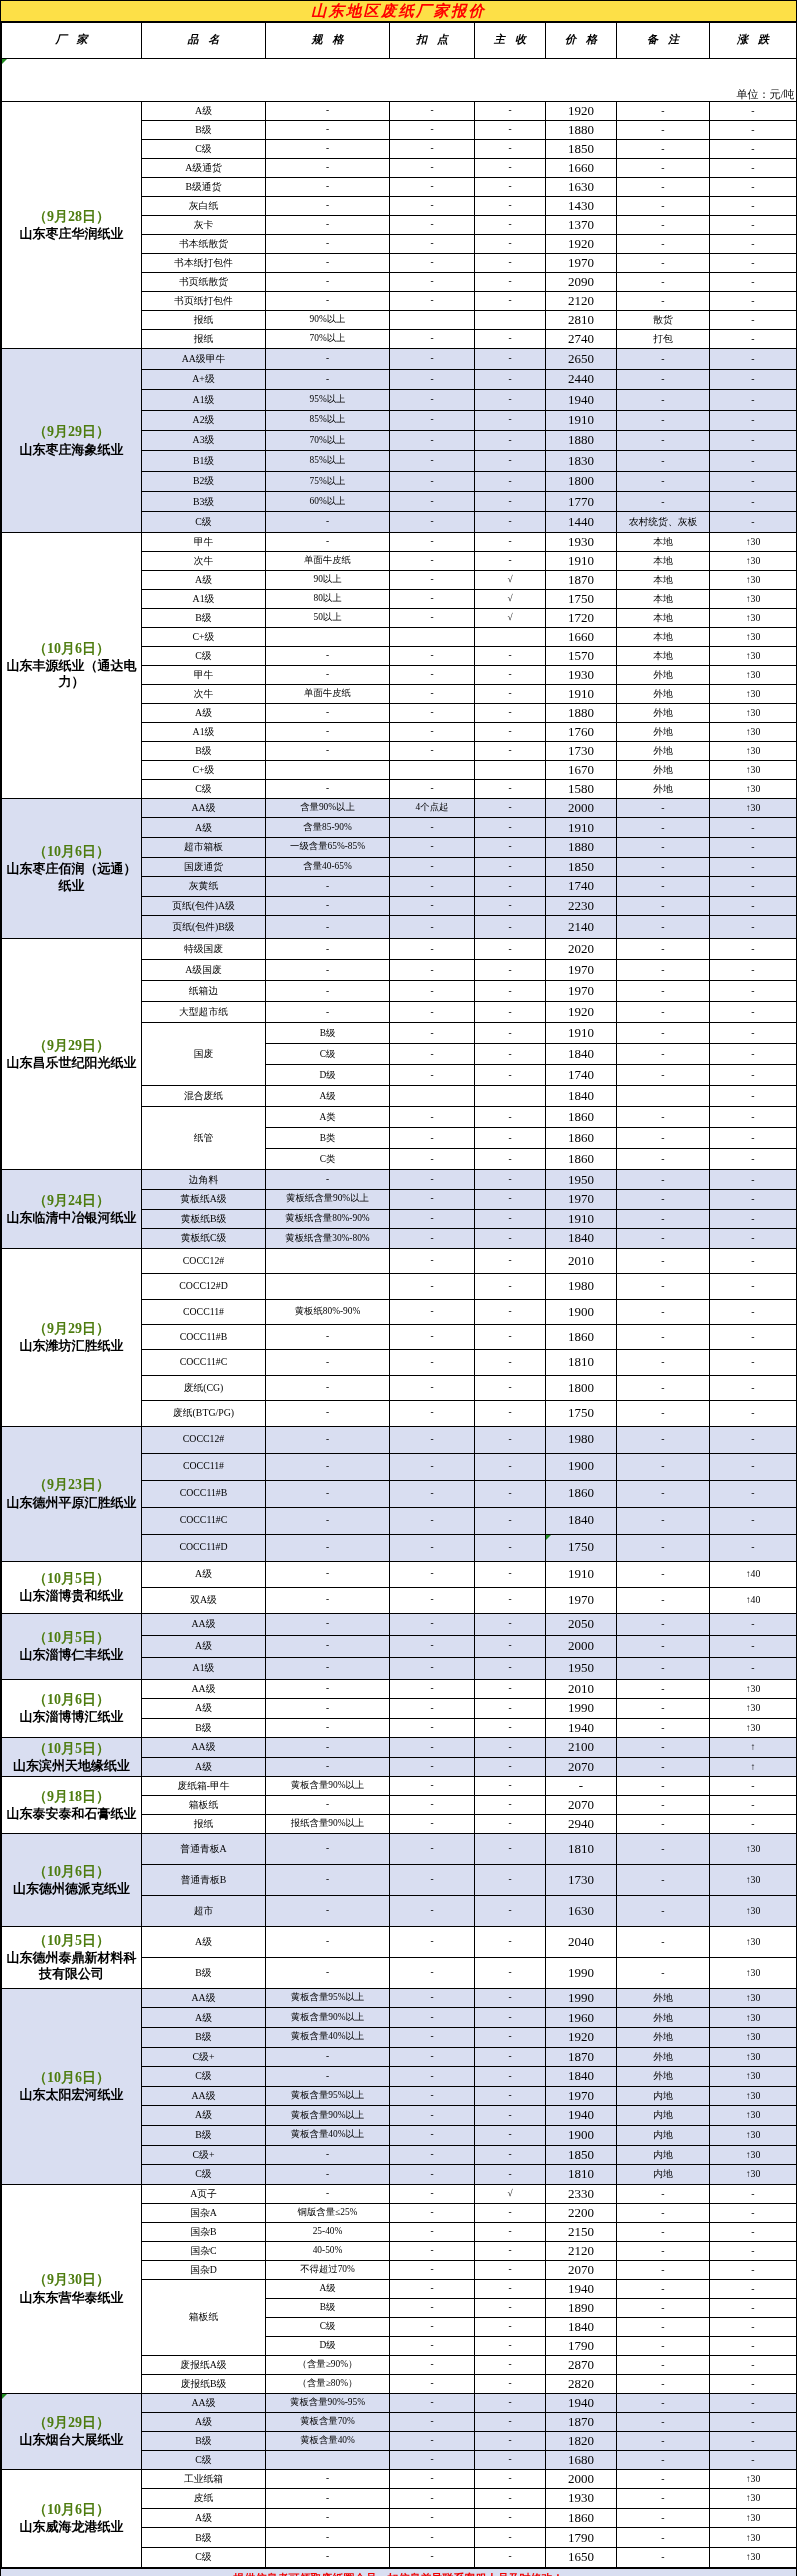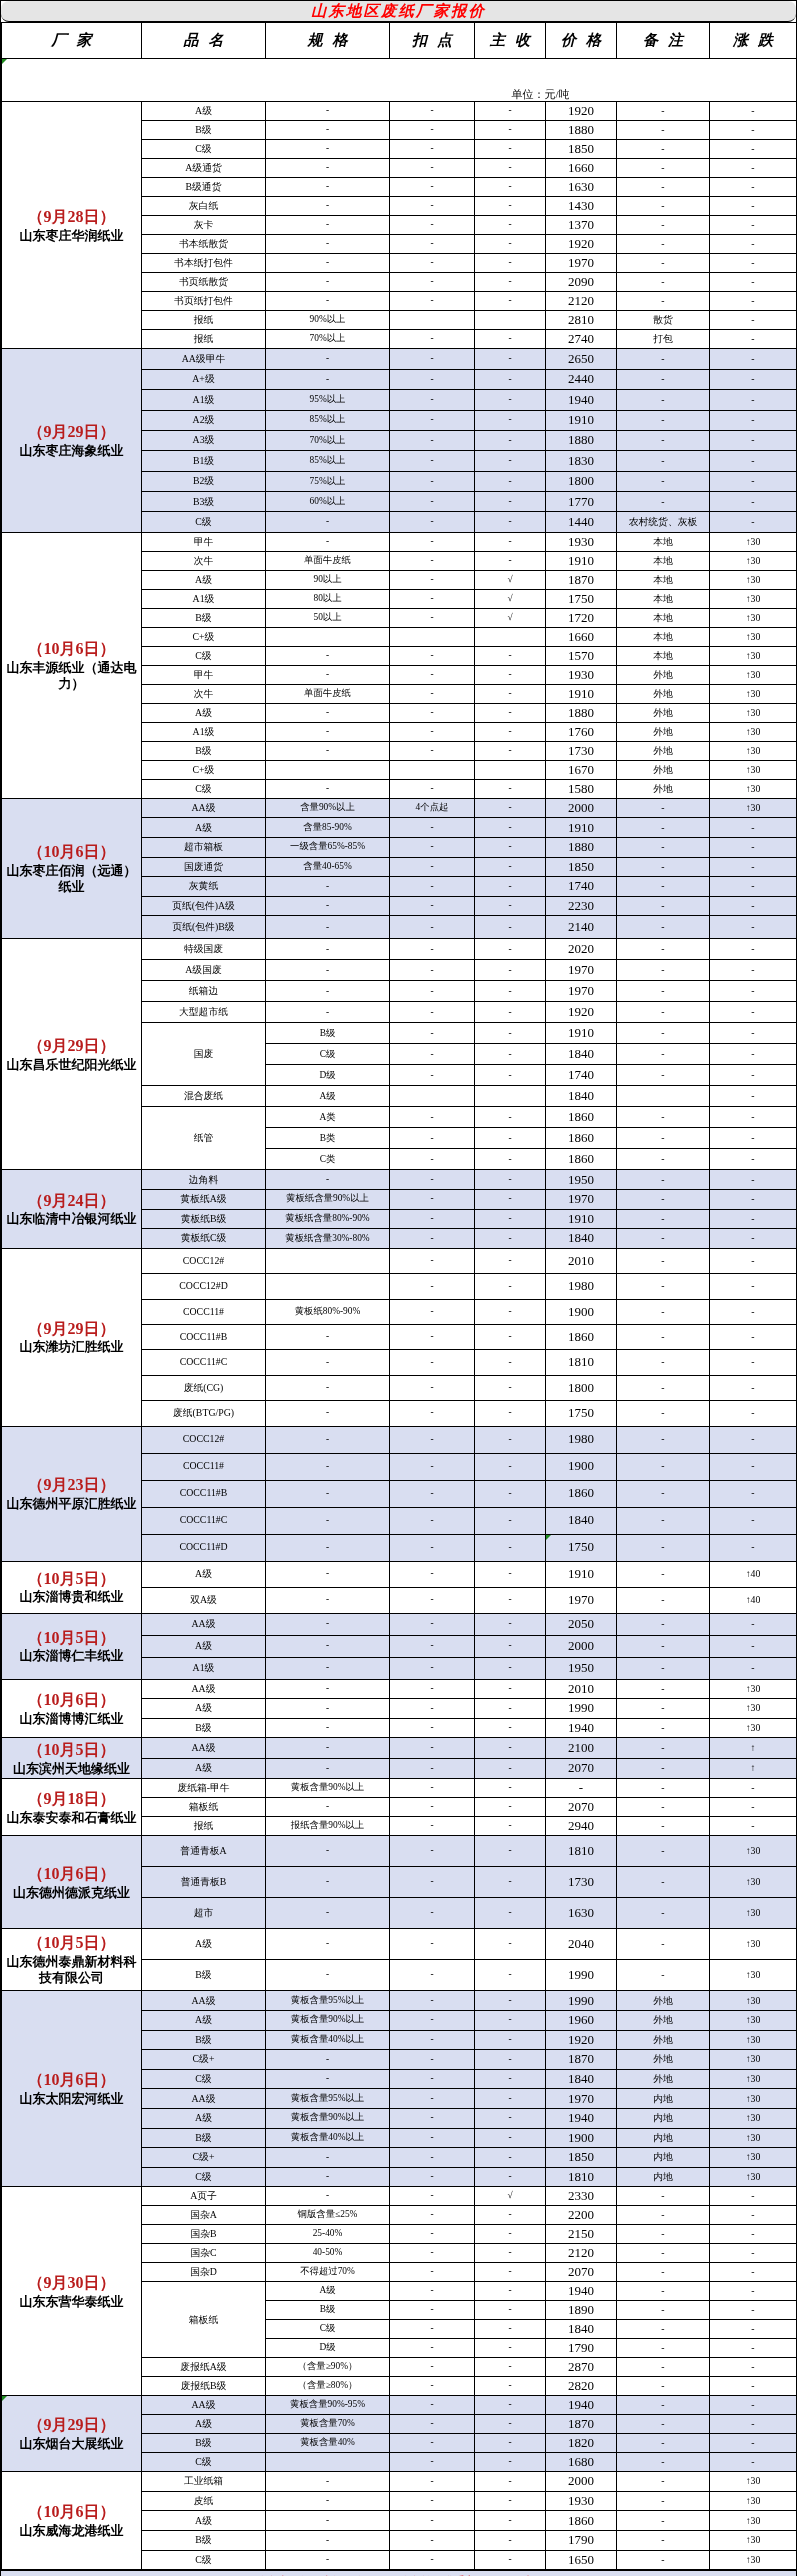--- a/index.html
+++ b/index.html
@@ -1,32 +1,32 @@
 <!DOCTYPE html>
 <html style="font-size:11.6px"><head>
 <meta charset="utf-8">
 <style>
   html,body{margin:0;padding:0;background:#ffffff;}
   body{width:797px;font-family:"Liberation Serif","DejaVu Serif",serif;color:#000;}
   .sheet{width:797px;box-sizing:border-box;border:1.5px solid #000;}
-  .titlebar{background:#e5e5e5;height:19.6px;line-height:19.6px;text-align:center;
+  .titlebar{background:#fde047;height:19.6px;line-height:19.6px;text-align:center;
     color:#ff0000;font-weight:bold;font-style:italic;font-size:15.3px;letter-spacing:2.2px;
-    border-bottom:0.7px solid #000;border-radius:8px;}
+    border-bottom:0.7px solid #000;}
   table{border-collapse:collapse;table-layout:fixed;width:794px;}
   th,td{border:0.7px solid #000;text-align:center;vertical-align:middle;padding:0 1.5px;
     overflow:hidden;font-size:9.4px;line-height:1.25;}
-  thead th{height:35px;background:#ffffff;font-weight:bold;font-size:15px;
+  thead th{height:35px;background:#ffffff;font-weight:bold;font-size:11px;
     letter-spacing:10.2px;text-indent:10.2px;font-style:italic;}
   .unit-row td{height:27px;font-size:11px;background:#ffffff;position:relative;}
-  .unit-row .unit-text{display:block;padding-left:283px;text-align:center;margin-top:29px;}
+  .unit-row .unit-text{display:block;padding-left:283px;text-align:right;margin-top:29px;}
   tbody{border-top:1.5px solid #000;}
   tbody.shaded td{background:#d9def1;}
   tbody:not(.shaded) td{background:#ffffff;}
   td.factory{padding:1.5px;}
-  .f-date{color:#b91c1c;font-weight:bold;font-size:16px;line-height:1.3;}
+  .f-date{color:#4d7c0f;font-weight:bold;font-size:14px;line-height:1.3;}
   .f-name{color:#000;font-weight:bold;font-size:13px;line-height:1.25;}
   td.c-pin{font-size:9.8px;}
   td.c-gui{font-size:9.4px;}
   td.c-kou,td.c-zhu{font-size:9.4px;}
   td.c-price{font-size:13px;font-family:"Liberation Serif","DejaVu Serif",serif;}
   td.c-note{font-size:9.8px;}
   td.c-change{font-size:9.8px;}
   td.gt{position:relative;}
   td.gt::before{content:"";position:absolute;top:0;left:0;width:0;height:0;
     border-top:5.1px solid #1e8a1e;border-right:5.1px solid transparent;}

